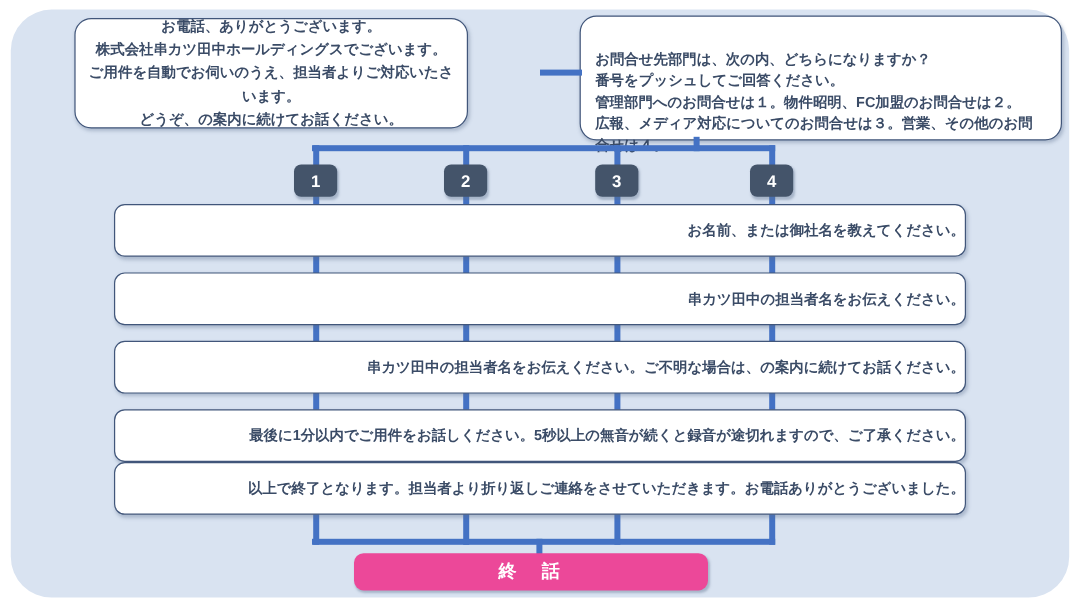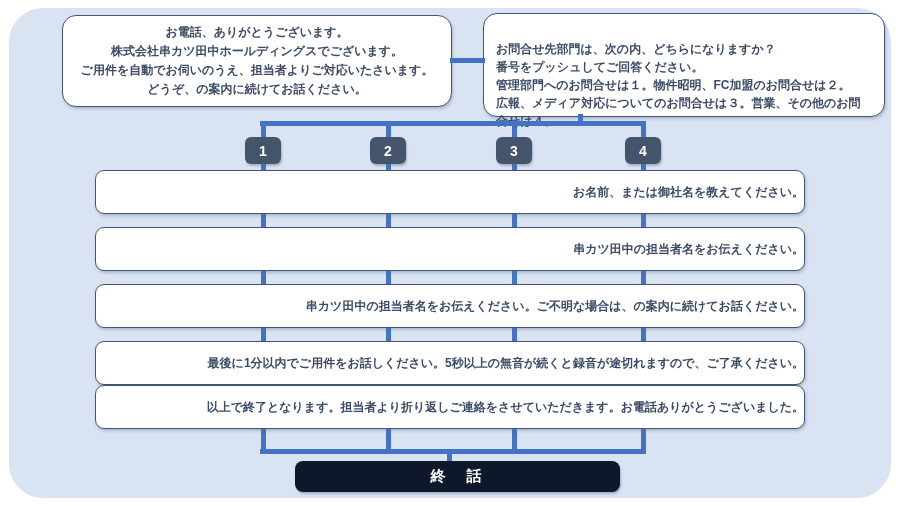--- a/index.html
+++ b/index.html
@@ -16,21 +16,21 @@
   .line{position:absolute;background:#4472c4;}
   
   .balloon{
     position:absolute;background:#ffffff;
     border:1.5px solid #41567a;border-radius:14px;
     box-shadow:1px 2px 3px rgba(90,110,140,.35);
     color:#3a4b66;font-weight:bold;font-size:12px;
     box-sizing:border-box;white-space:pre-line;
   }
   .balloon.greeting{
-    left:62px;top:15px;width:390px;height:92px;
+    left:62px;top:15px;width:328px;height:92px;
     display:flex;align-items:center;justify-content:center;
     text-align:center;line-height:1.6;padding:4px 10px;
   }
   .balloon.menu{
     left:483px;top:13px;width:402px;height:104px;
     text-align:left;line-height:1.5;padding:8px 12px;
   }
   
   .key{
     position:absolute;top:137px;width:36px;height:27px;
@@ -44,22 +44,22 @@
   .step{
     position:absolute;left:95px;width:710px;height:44px;
     background:#ffffff;border:1.5px solid #41567a;border-radius:9px;
     box-shadow:1px 2px 3px rgba(90,110,140,.35);
     color:#3a4b66;font-weight:bold;font-size:12px;
     display:flex;align-items:center;justify-content:flex-end;
     text-align:center;box-sizing:border-box;z-index:2;
   }
   
   .end-box{
-    position:absolute;left:295px;top:461px;width:325px;height:31px;
-    background:#0f172a;border-radius:8px;
+    position:absolute;left:295px;top:461px;width:295px;height:31px;
+    background:#ec4899;border-radius:8px;
     box-shadow:1px 2px 2px rgba(90,110,140,.4);
     color:#ffffff;font-weight:bold;font-size:15px;letter-spacing:3px;
     display:flex;align-items:center;justify-content:center;z-index:3;
   }
 </style>
 </head>
 <body>
 
 <div class="canvas"></div>
 

